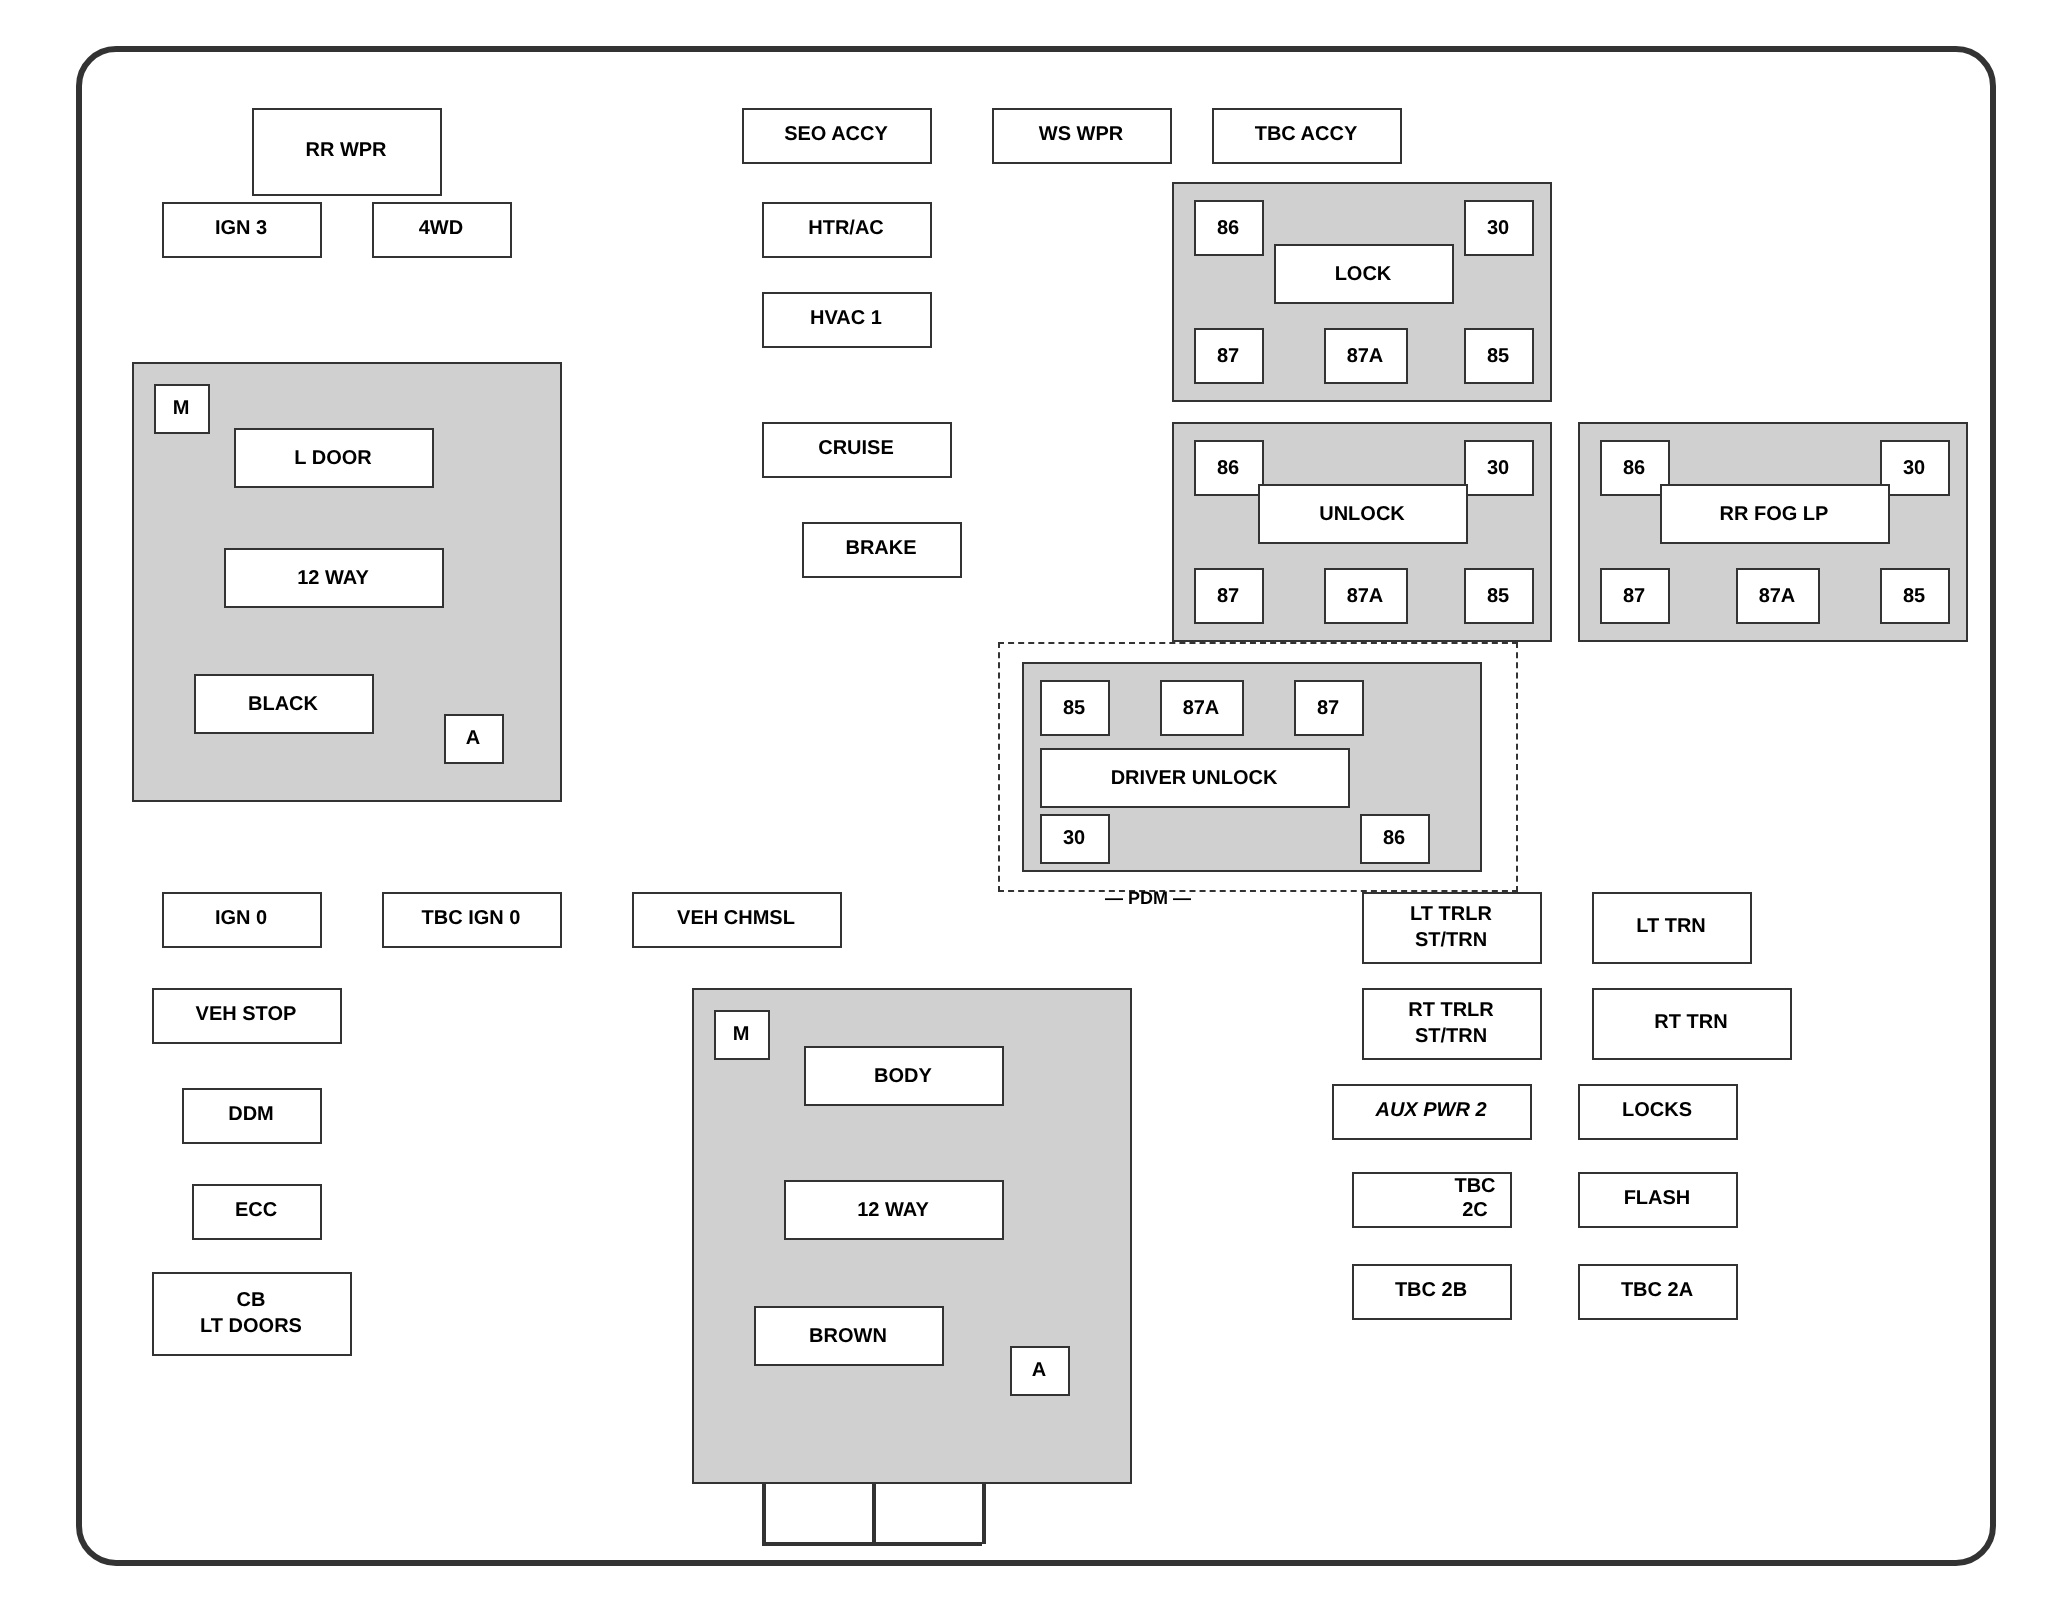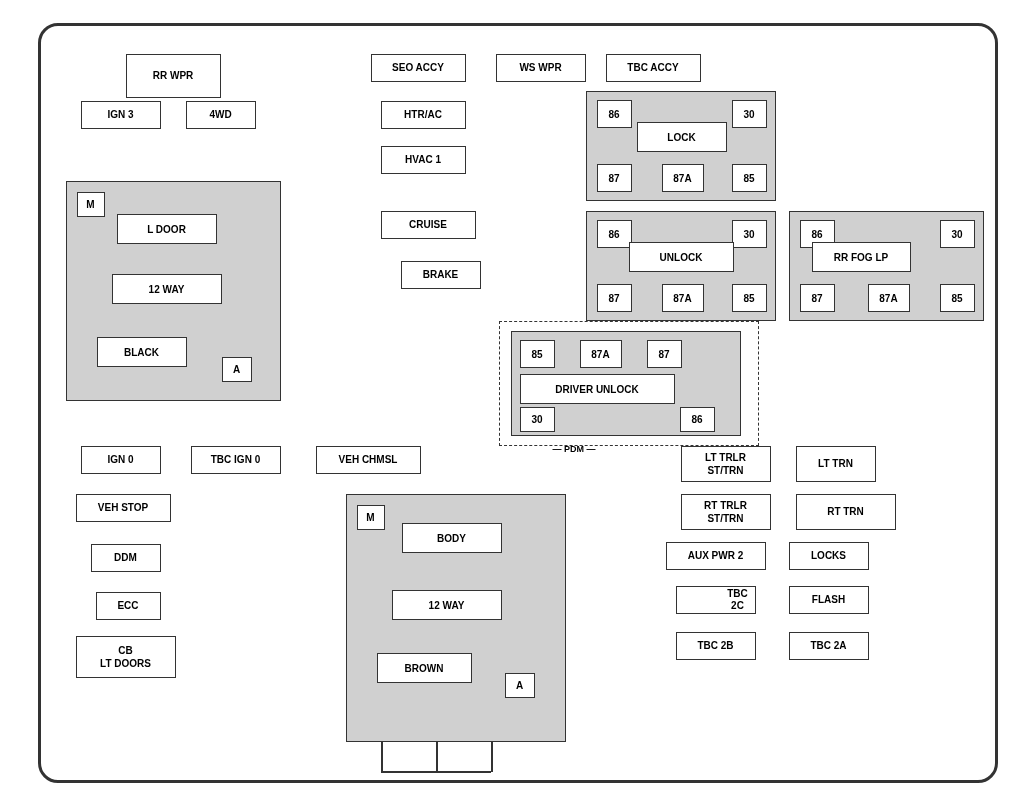--- a/index.html
+++ b/index.html
@@ -107,21 +107,21 @@
     <div class="inner-box" style="left:145px;top:8px;width:35px;height:28px;">30</div>
     <div class="inner-box" style="left:42px;top:30px;width:105px;height:30px;">UNLOCK</div>
     <div class="inner-box" style="left:10px;top:72px;width:35px;height:28px;">87</div>
     <div class="inner-box" style="left:75px;top:72px;width:42px;height:28px;">87A</div>
     <div class="inner-box" style="left:145px;top:72px;width:35px;height:28px;">85</div>
   </div>
 
   <div class="relay-group" style="left:748px;top:185px;width:195px;height:110px;">
     <div class="inner-box" style="left:10px;top:8px;width:35px;height:28px;">86</div>
     <div class="inner-box" style="left:150px;top:8px;width:35px;height:28px;">30</div>
-    <div class="inner-box" style="left:22px;top:30px;width:99px;height:30px;">RR FOG LP</div>
+    <div class="inner-box" style="left:40px;top:30px;width:115px;height:30px;">RR FOG LP</div>
     <div class="inner-box" style="left:10px;top:72px;width:35px;height:28px;">87</div>
     <div class="inner-box" style="left:78px;top:72px;width:42px;height:28px;">87A</div>
     <div class="inner-box" style="left:150px;top:72px;width:35px;height:28px;">85</div>
   </div>
 
   <div class="relay-group" style="left:470px;top:305px;width:230px;height:105px;">
     <div class="inner-box" style="left:8px;top:8px;width:35px;height:28px;">85</div>
     <div class="inner-box" style="left:68px;top:8px;width:42px;height:28px;">87A</div>
     <div class="inner-box" style="left:135px;top:8px;width:35px;height:28px;">87</div>
     <div class="inner-box" style="left:8px;top:42px;width:155px;height:30px;">DRIVER UNLOCK</div>
@@ -151,20 +151,20 @@
 
   <div style="position:absolute;left:395px;top:716px;width:2px;height:30px;background:#333;"></div>
   <div style="position:absolute;left:340px;top:745px;width:110px;height:2px;background:#333;"></div>
   <div style="position:absolute;left:340px;top:716px;width:2px;height:30px;background:#333;"></div>
   <div style="position:absolute;left:450px;top:716px;width:2px;height:30px;background:#333;"></div>
 
   <div class="box" style="left:640px;top:420px;width:90px;height:36px;line-height:1.3;">LT TRLR<br>ST/TRN</div>
   <div class="box" style="left:755px;top:420px;width:80px;height:36px;text-align:center;">LT TRN</div>
   <div class="box" style="left:640px;top:468px;width:90px;height:36px;line-height:1.3;">RT TRLR<br>ST/TRN</div>
   <div class="box" style="left:755px;top:468px;width:100px;height:36px;">RT TRN</div>
-  <div class="box" style="left:625px;top:516px;width:100px;height:28px;">AUX PWR 2</div>
+  <div class="box" style="left:625px;top:516px;width:100px;height:28px;font-style:italic;">AUX PWR 2</div>
   <div class="box" style="left:748px;top:516px;width:80px;height:28px;">LOCKS</div>
   <div class="box" style="left:635px;top:560px;width:80px;height:28px;padding-left:46px;">TBC 2C</div>
   <div class="box" style="left:748px;top:560px;width:80px;height:28px;">FLASH</div>
   <div class="box" style="left:635px;top:606px;width:80px;height:28px;">TBC 2B</div>
   <div class="box" style="left:748px;top:606px;width:80px;height:28px;">TBC 2A</div>
 
 </div>
 
 </body></html>

